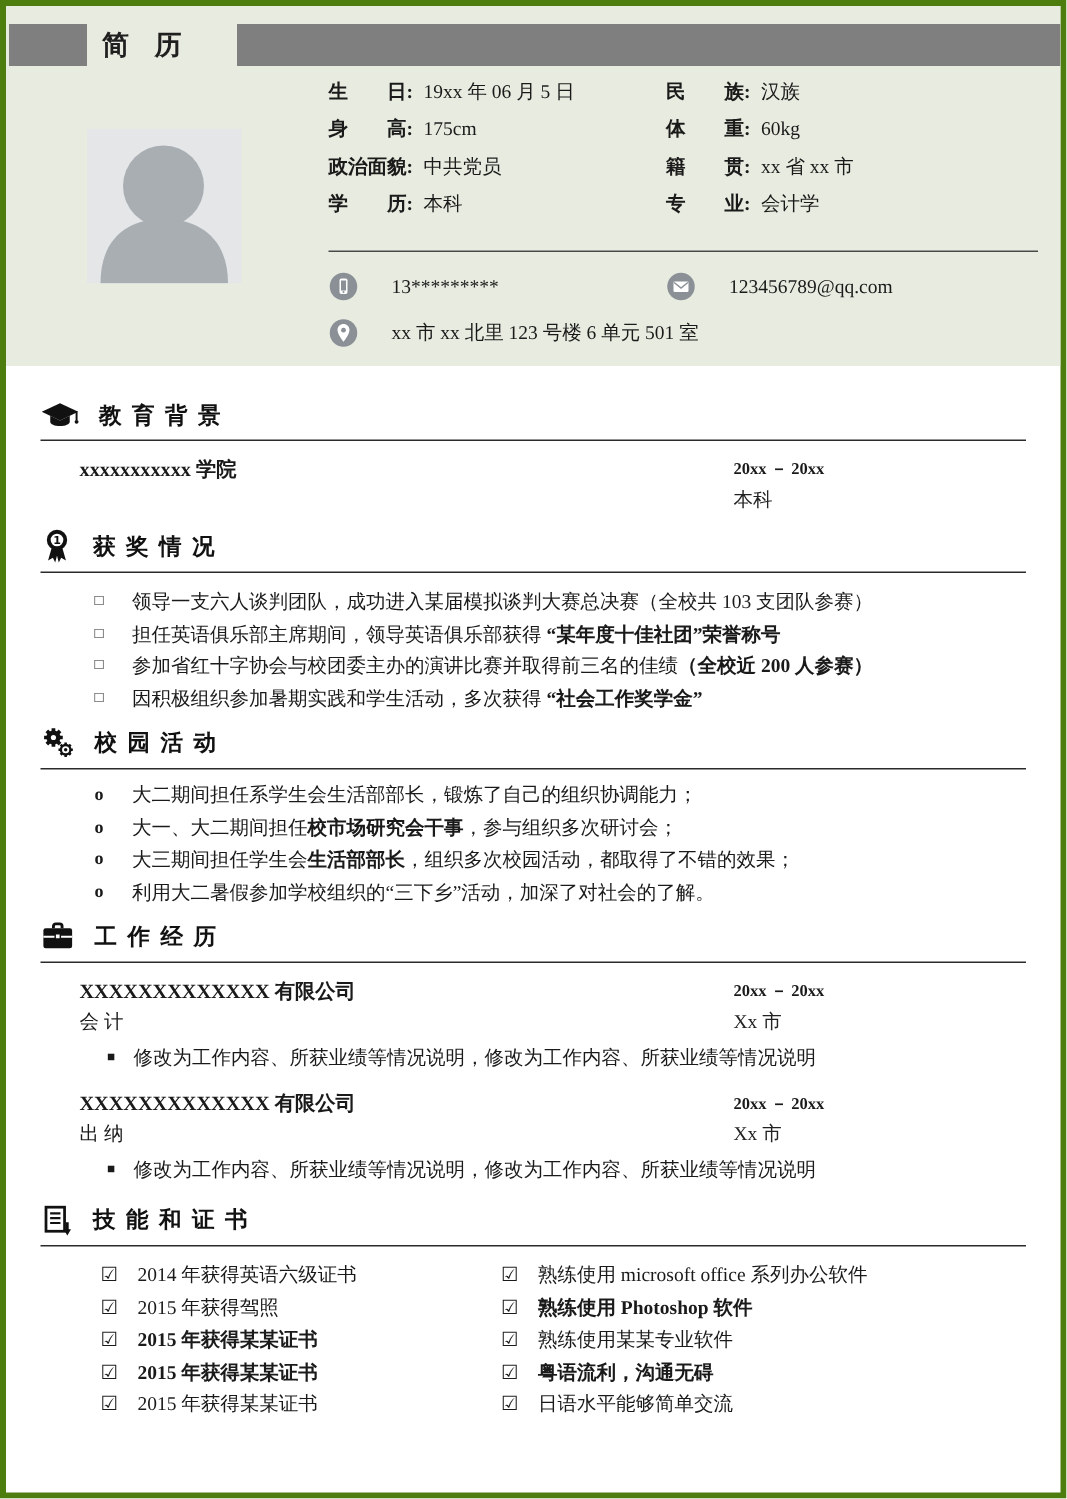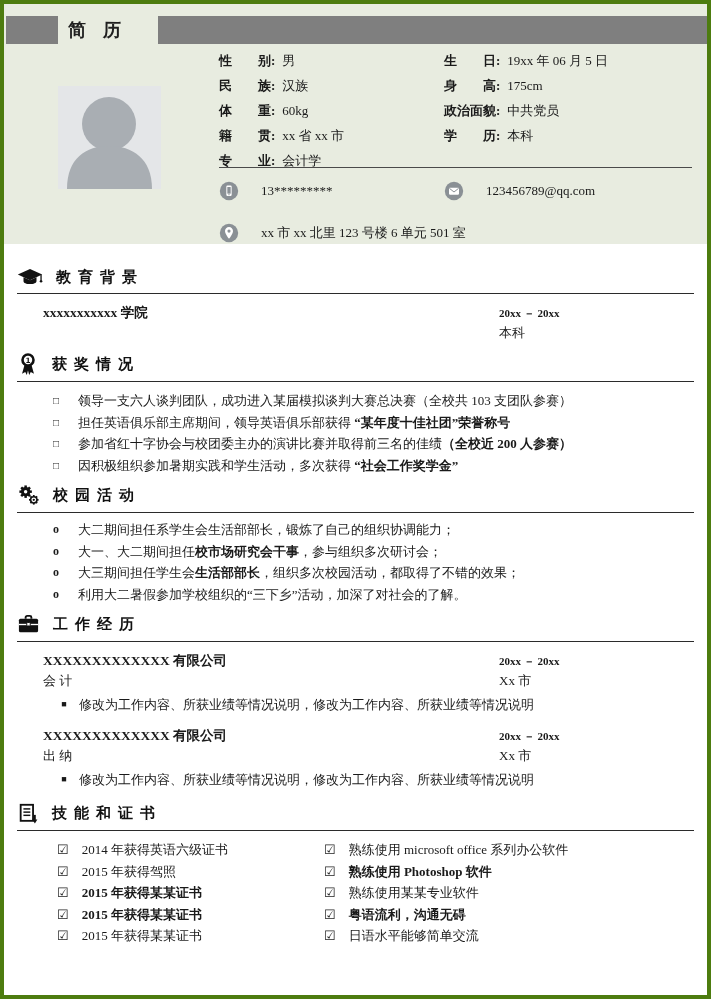--- a/index.html
+++ b/index.html
@@ -45,23 +45,23 @@
   }
   .fcolon { font-weight:700; margin-right:7px; }
   .divider {
     position:absolute; left:215px; top:163px; width:473px;
     border-top:1px solid #4a4a4a;
   }
   .contact { position:absolute; left:215px; top:173px; width:478px; }
   .contact-r1 { display:grid; grid-template-columns:225px 1fr; }
   .citem { display:flex; align-items:center; gap:22px; font-size:13px; line-height:27px; }
   .citem svg { flex:none; }
-  .contact-r2 { margin-top:15px; }
+  .contact-r2 { margin-top:4px; }
   
-  main { padding:0 13px; }
+  main { padding:0 23px; }
   .sec-header {
     display:flex; align-items:center; gap:13px;
     border-bottom:1.5px solid #2b2b2b; padding-bottom:5px;
   }
   .sec-header svg { flex:none; }
   .sec-title { font-size:15px; font-weight:700; letter-spacing:7px; color:#111; }
   .mt1 { margin-top:22px; } .mt2 { margin-top:10px; } .mt3 { margin-top:8px; }
   .mt4 { margin-top:8px; }  .mt5 { margin-top:12px; }
   .entry { display:grid; grid-template-columns:1fr 195px; margin-top:10px; padding-left:26px; }
   .entry .l1 { font-size:13.5px; font-weight:700; line-height:18px; }
@@ -94,21 +94,20 @@
     </div>
 
     <div class="photo">
       <svg width="103" height="103" viewBox="0 0 103 103">
         <circle cx="51" cy="38" r="27" fill="#a9aeb3"></circle>
         <path d="M9 103 C9 72 28 60 51 60 C74 60 94 72 94 103 Z" fill="#a9aeb3"></path>
       </svg>
     </div>
 
     <div class="info">
-      <div class="field"><span class="flabel">性别</span><span class="fcolon">:</span><span class="fvalue">男</span></div>
       <div class="field"><span class="flabel">生日</span><span class="fcolon">:</span><span class="fvalue">19xx 年 06 月 5 日</span></div>
       <div class="field"><span class="flabel">民族</span><span class="fcolon">:</span><span class="fvalue">汉族</span></div>
       <div class="field"><span class="flabel">身高</span><span class="fcolon">:</span><span class="fvalue">175cm</span></div>
       <div class="field"><span class="flabel">体重</span><span class="fcolon">:</span><span class="fvalue">60kg</span></div>
       <div class="field"><span class="flabel">政治面貌</span><span class="fcolon">:</span><span class="fvalue">中共党员</span></div>
       <div class="field"><span class="flabel">籍贯</span><span class="fcolon">:</span><span class="fvalue">xx 省 xx 市</span></div>
       <div class="field"><span class="flabel">学历</span><span class="fcolon">:</span><span class="fvalue">本科</span></div>
       <div class="field"><span class="flabel">专业</span><span class="fcolon">:</span><span class="fvalue">会计学</span></div>
     </div>
 

